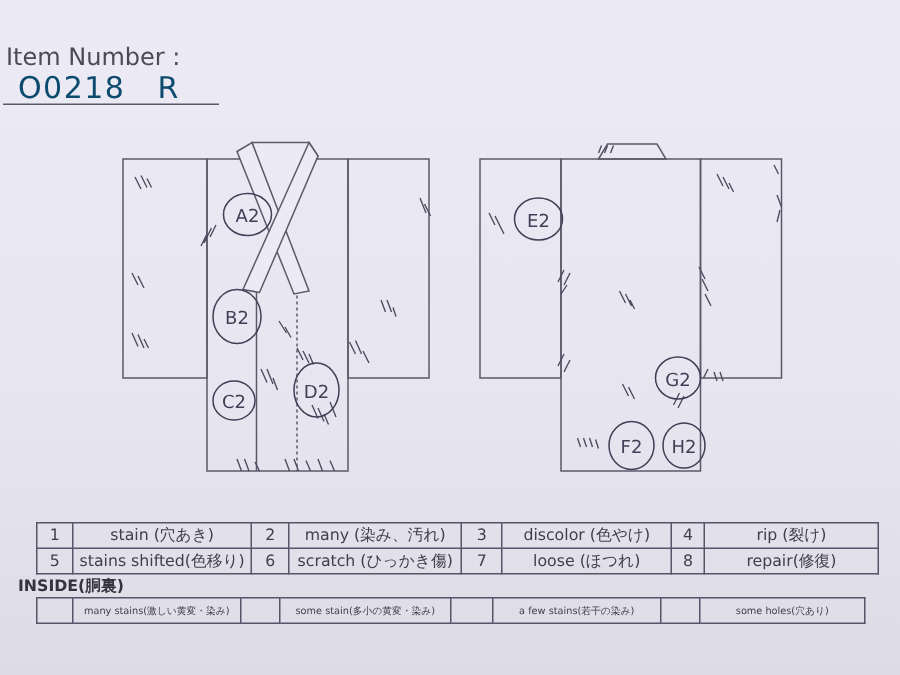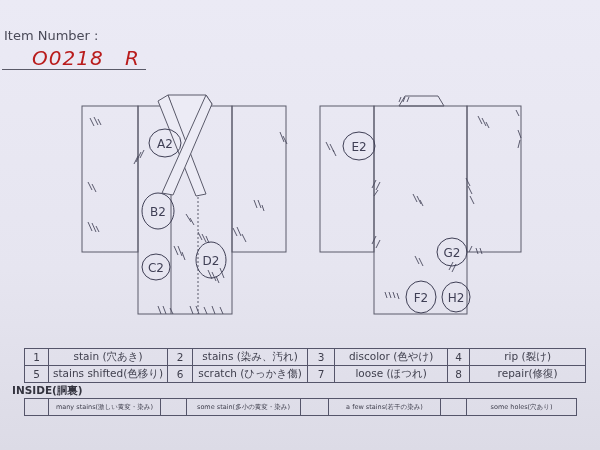--- a/index.html
+++ b/index.html
@@ -1,22 +1,22 @@
 <!DOCTYPE html>
 <html><head>
 <meta charset="utf-8">
 <style>
   html, body { margin:0; padding:0; }
   body {
     width:600px; height:450px; overflow:hidden; position:relative;
     background: linear-gradient(180deg, #ebeaf5 0%, #e6e5f0 60%, #dcdbe6 100%);
     font-family: "DejaVu Sans", sans-serif; color:#3a3a48;
   }
-  .item-label { position:absolute; left:4px; top:28px; font-size:13px; color:#4a4a58; }
-  .item-number { position:absolute; left:32px; top:46px; font-size:20px; letter-spacing:1px; color:#b91c1c; word-spacing:14px;font-style:italic; }
+  .item-label { position:absolute; left:4px; top:28px; font-size:16px; color:#4a4a58; }
+  .item-number { position:absolute; left:12px; top:46px; font-size:20px; letter-spacing:1px; color:#0c4a6e; word-spacing:14px; }
   .item-underline { position:absolute; left:2px; top:69px; width:144px; height:1px; background:#5a5a68; }
   svg.diagram { position:absolute; left:0; top:0; }
   table.legend { position:absolute; border-collapse:collapse; font-size:10.5px; color:#3e3e4c; }
   table.legend td { border:1px solid #55556a; height:16px; padding:0 4px; text-align:center; white-space:nowrap; }
   .inside-label { position:absolute; left:12px; top:384px; font-size:10.5px; font-weight:bold; color:#34343f; }
   table.inside { position:absolute; left:24px; top:398px; border-collapse:collapse; font-size:6.5px; color:#3e3e4c; }
   table.inside td { border:1px solid #55556a; height:16px; padding:0 3px; text-align:center; white-space:nowrap; }
 </style>
 </head>
 <body>
@@ -123,21 +123,21 @@
     <col style="width:27px">
       <col style="width:113px">
     <col style="width:22px">
       <col style="width:116px">
   </colgroup>
   <tbody>
       <tr>
     <td>1</td>
     <td>stain (穴あき)</td>
     <td>2</td>
-    <td>stains (染み、汚れ)</td>
+    <td>many (染み、汚れ)</td>
     <td>3</td>
     <td>discolor (色やけ)</td>
     <td>4</td>
     <td>rip (裂け)</td>
   </tr>
   <tr>
     <td>5</td>
     <td>stains shifted(色移り)</td>
     <td>6</td>
     <td>scratch (ひっかき傷)</td>

